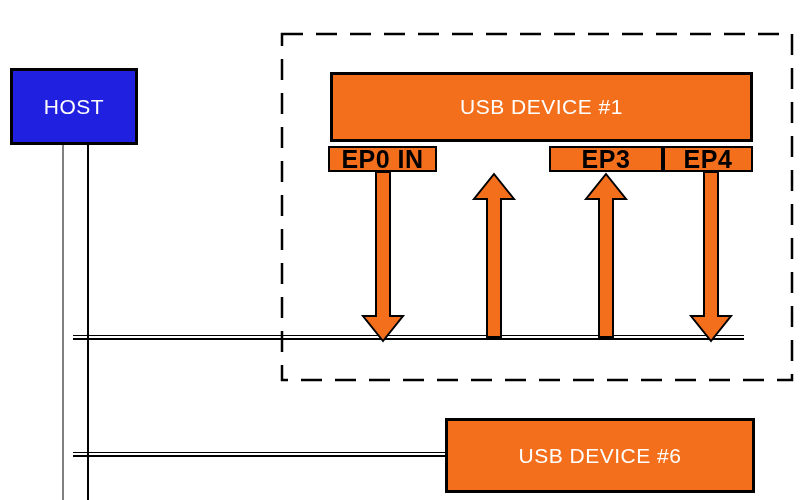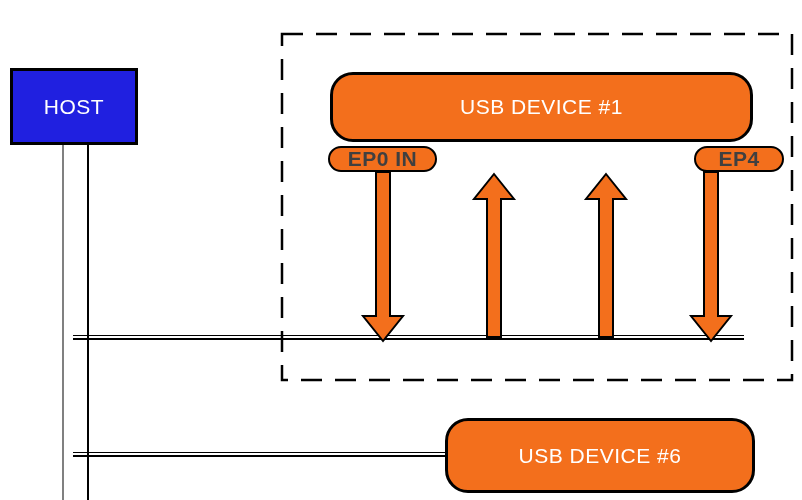--- a/index.html
+++ b/index.html
@@ -24,33 +24,33 @@
     border: 3px solid #000;
     display: flex;
     align-items: center;
     justify-content: center;
     color: #fff;
     font-size: 21px;
     letter-spacing: 0.5px;
     white-space: nowrap;
   }
   .box-blue   { background: #2020e0; }
-  .box-orange { background: #f36f1c; border-radius: 23px; }
+  .box-orange { background: #f36f1c; }
   
   .ep-cell {
     position: absolute;
     box-sizing: border-box;
     top: 146px;
     height: 26px;
     border: 2px solid #000;
     display: flex;
     align-items: center;
     justify-content: center;
-    color: #404040;
-    font-size: 21px;
+    color: #000000;
+    font-size: 25px;
     font-weight: bold;
     letter-spacing: 0.5px;
     white-space: nowrap;
   }
   
   .vline { position: absolute; top: 145px; height: 355px; width: 2px; }
   .vline-gray  { background: #808080; }
   .vline-black { background: #000000; }
   
   .bus {
@@ -97,21 +97,24 @@
     <span>HOST</span>
   </div>
 
   <div class="node-box box-orange" style="left: 330px; top: 72px; width: 423px; height: 70px; background: rgb(243, 111, 28);">
     <span>USB DEVICE #1</span>
   </div>
 
   <div class="ep-cell box-orange" style="left: 328px; width: 109px; background: rgb(243, 111, 28);">
     <span>EP0 IN</span>
   </div>
-  <div class="ep-cell box-orange" style="left: 694px; width: 90px; background: rgb(243, 111, 28); text-align: right;">
+  <div class="ep-cell box-orange" style="left: 549px; width: 114px; background: rgb(243, 111, 28);">
+    <span>EP3</span>
+  </div>
+  <div class="ep-cell box-orange" style="left: 663px; width: 90px; background: rgb(243, 111, 28); text-align: right;">
     <span>EP4</span>
   </div>
 
   <div class="node-box box-orange" style="left: 445px; top: 418px; width: 310px; height: 75px; background: rgb(243, 111, 28);">
     <span>USB DEVICE #6</span>
   </div>
 
 </div>
 
 </body></html>

